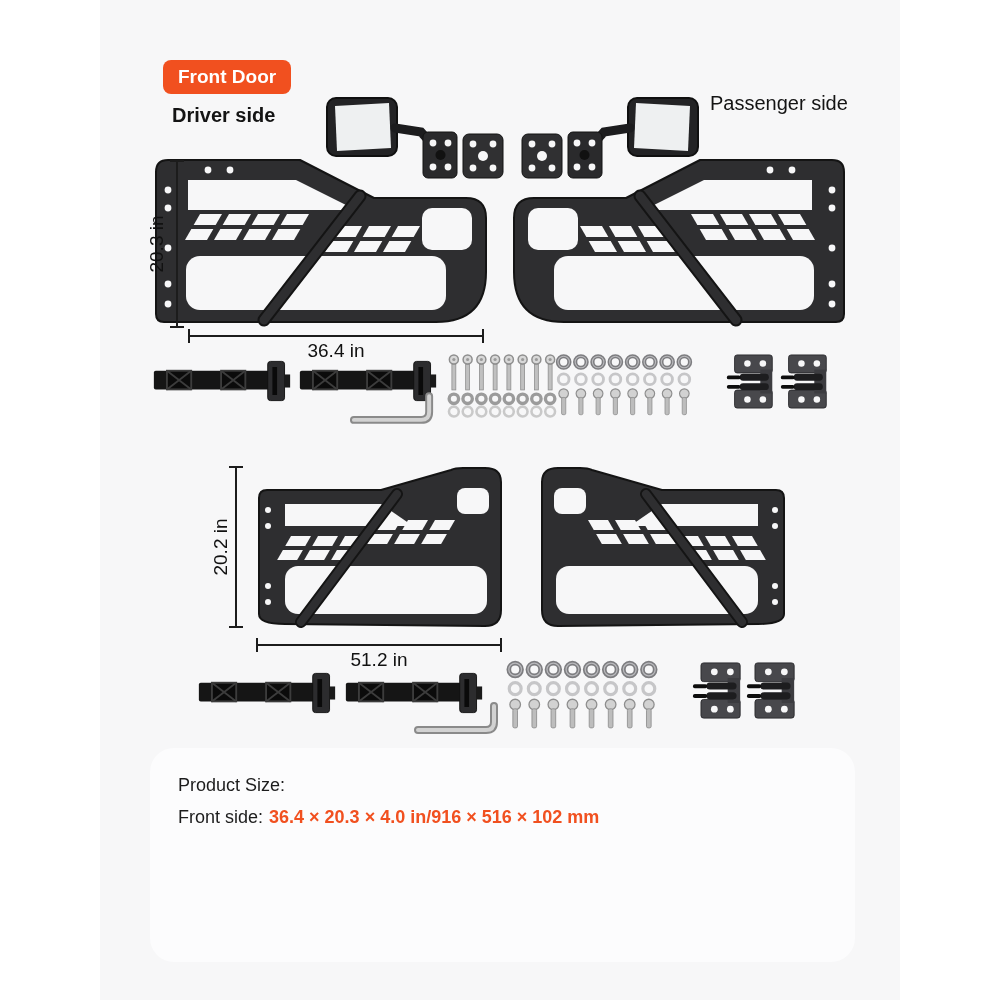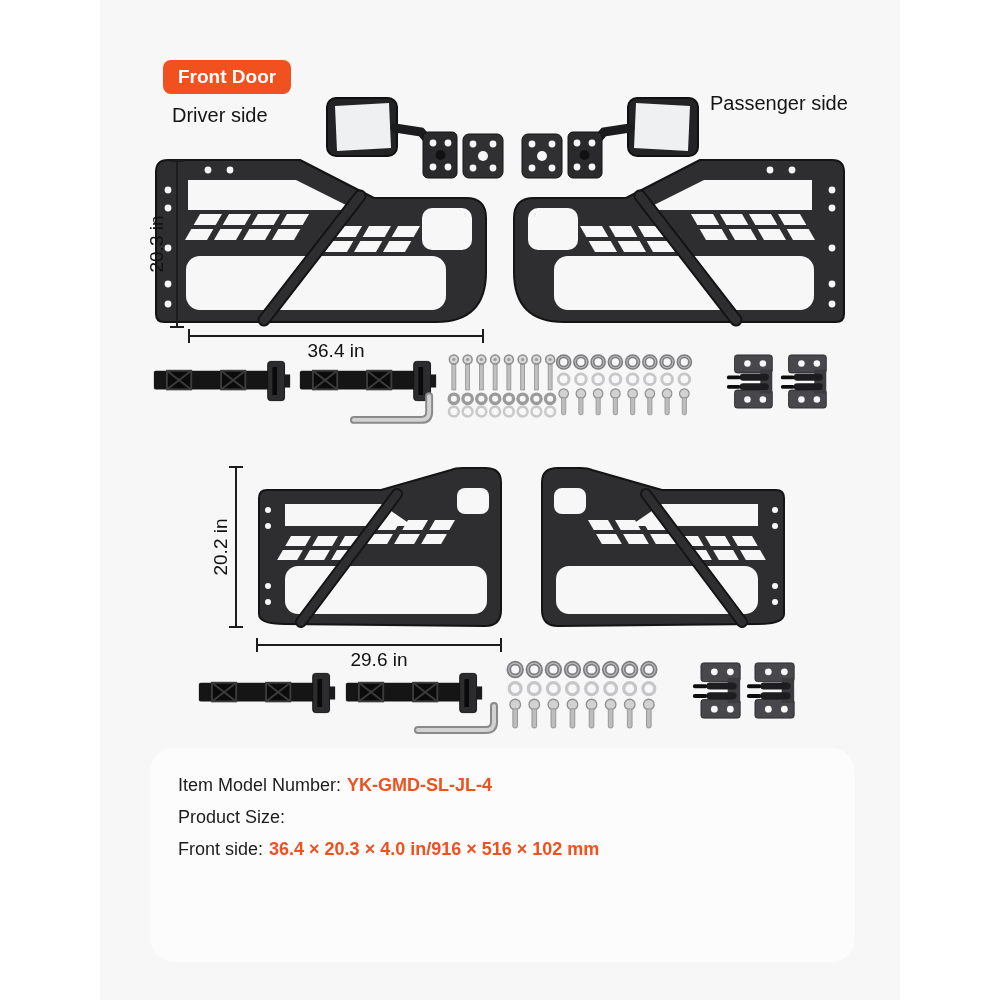--- a/index.html
+++ b/index.html
@@ -189,21 +189,21 @@
         <rect x="40" y="18" width="14" height="28" fill="#3c3c40"></rect>
         <rect x="16" y="23" width="34" height="8" rx="4" fill="#1d1d1f"></rect>
         <rect x="16" y="34" width="34" height="8" rx="4" fill="#1d1d1f"></rect>
         <rect x="1" y="25" width="16" height="4.5" rx="2" fill="#0d0d0d"></rect>
         <rect x="1" y="36" width="16" height="4.5" rx="2" fill="#0d0d0d"></rect>
       </g>
     </defs>
   </svg>
 
   <div class="abs badge" style="left:163px;top:60px;">Front Door</div>
-  <div class="abs side-label" style="left:172px;top:104px;">Driver side</div>
+  <div class="abs side-label" style="left:172px;top:104px;font-weight:bold;">Driver side</div>
   <div class="abs side-label" style="left:710px;top:92px;">Passenger side</div>
 
   <svg class="abs" style="left:325px;top:96px;" width="180" height="92" viewBox="0 0 180 92">
       <use href="#g-mirror"></use>
     </svg>
   <svg class="abs mirrored" style="left:520px;top:96px;" width="180" height="92" viewBox="0 0 180 92">
       <use href="#g-mirror"></use>
     </svg>
 
   <svg class="abs" style="left:150px;top:156px;" width="340" height="172" viewBox="0 0 340 172">
@@ -244,21 +244,21 @@
   <svg class="abs" style="left:255px;top:464px;" width="250" height="168" viewBox="0 0 250 168">
       <use href="#g-rear-door"></use>
     </svg>
   <svg class="abs mirrored" style="left:538px;top:464px;" width="250" height="168" viewBox="0 0 250 168">
       <use href="#g-rear-door"></use>
     </svg>
 
   <div class="abs vdim" style="left:235px;top:466px;height:162px;"></div>
   <div class="abs dim-label v" style="left:221px;top:547px;">20.2 in</div>
   <div class="abs hdim" style="left:256px;top:644px;width:246px;"></div>
-  <div class="abs dim-label h" style="left:379px;top:649px;">29.6 in</div>
+  <div class="abs dim-label h" style="left:379px;top:649px;">51.2 in</div>
 
   <svg class="abs" style="left:197px;top:670px;" width="140" height="46" viewBox="0 0 150 46">
       <use href="#g-strap"></use>
     </svg>
   <svg class="abs" style="left:344px;top:670px;" width="140" height="46" viewBox="0 0 150 46">
       <use href="#g-strap"></use>
     </svg>
   <svg class="abs" style="left:412px;top:700px;" width="96" height="36" viewBox="0 0 96 36">
       <use href="#g-hexkey"></use>
     </svg>
@@ -266,23 +266,20 @@
       <use href="#g-nutset"></use>
     </svg>
   <svg class="abs" style="left:692px;top:662px;" width="50" height="57" viewBox="0 0 56 64">
       <use href="#g-hinge"></use>
     </svg>
   <svg class="abs" style="left:746px;top:662px;" width="50" height="57" viewBox="0 0 56 64">
       <use href="#g-hinge"></use>
     </svg>
 
   <div id="spec-panel" class="abs">
-    <div class="spec-row">
-      <span class="spec-label">Item Model Number:</span><span class="spec-value">YK-GMD-SL-JL-4</span>
-    </div>
     <div class="spec-row">
       <span class="spec-label">Product Size:</span><span class="spec-value"></span>
     </div>
     <div class="spec-row">
       <span class="spec-label">Front side:</span><span class="spec-value">36.4 × 20.3 × 4.0 in/916 × 516 × 102 mm</span>
     </div>
   </div>
 </div>
 
 </body></html>

